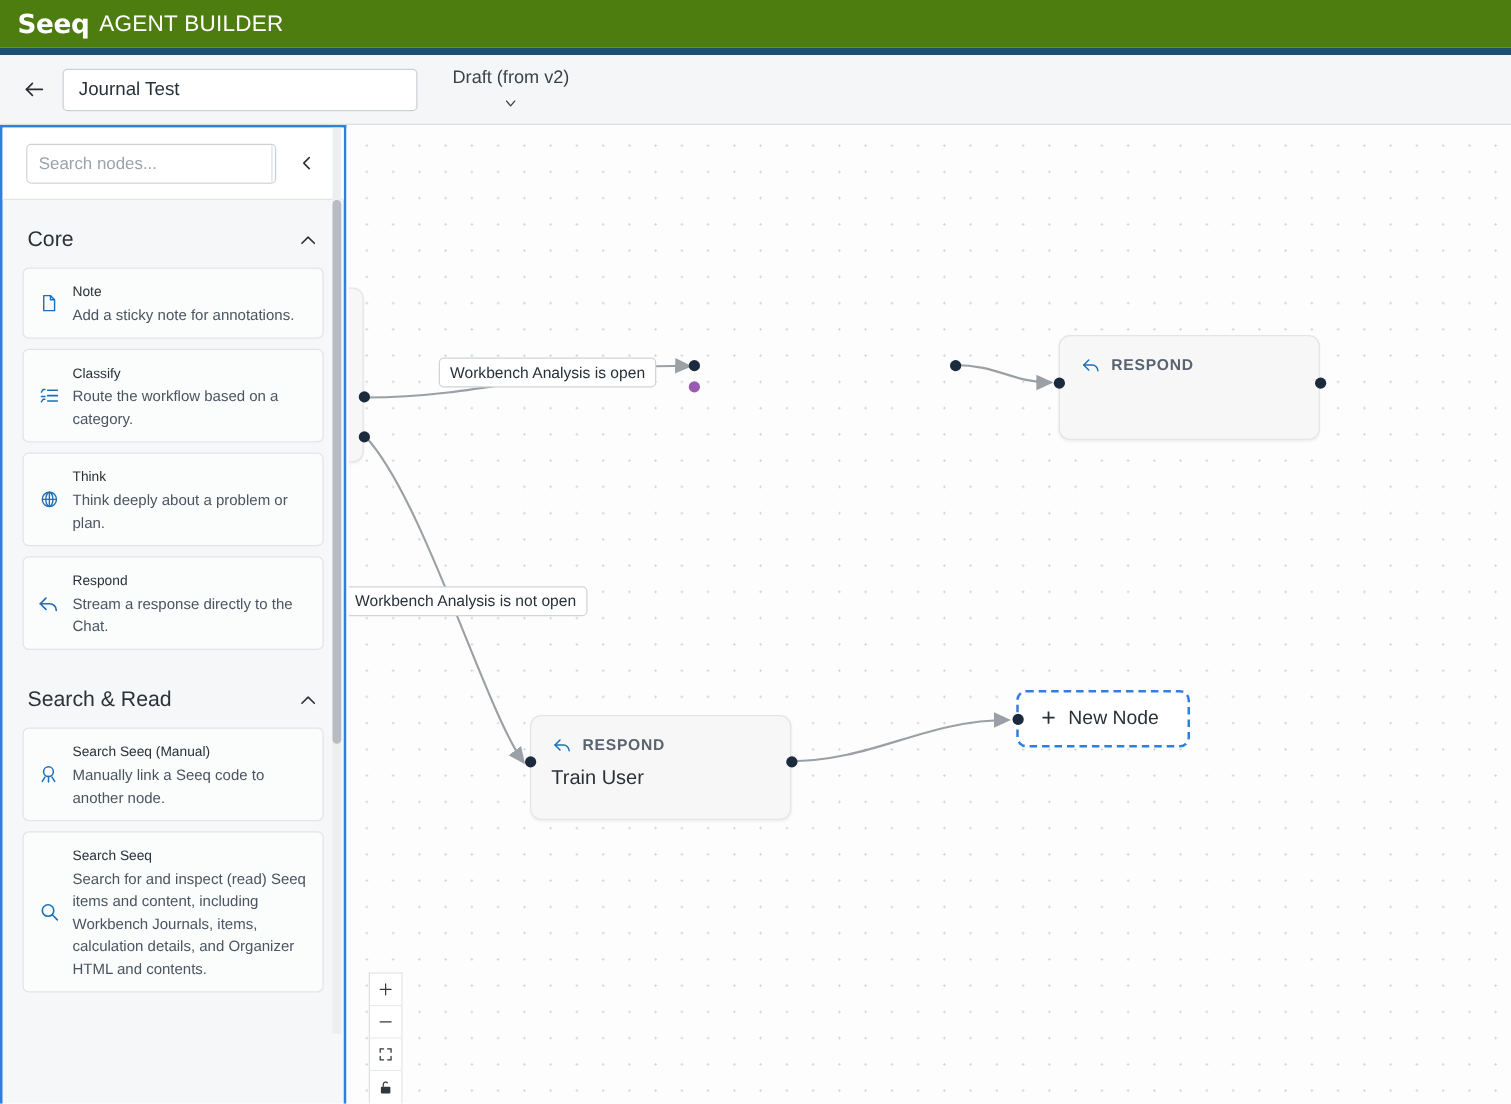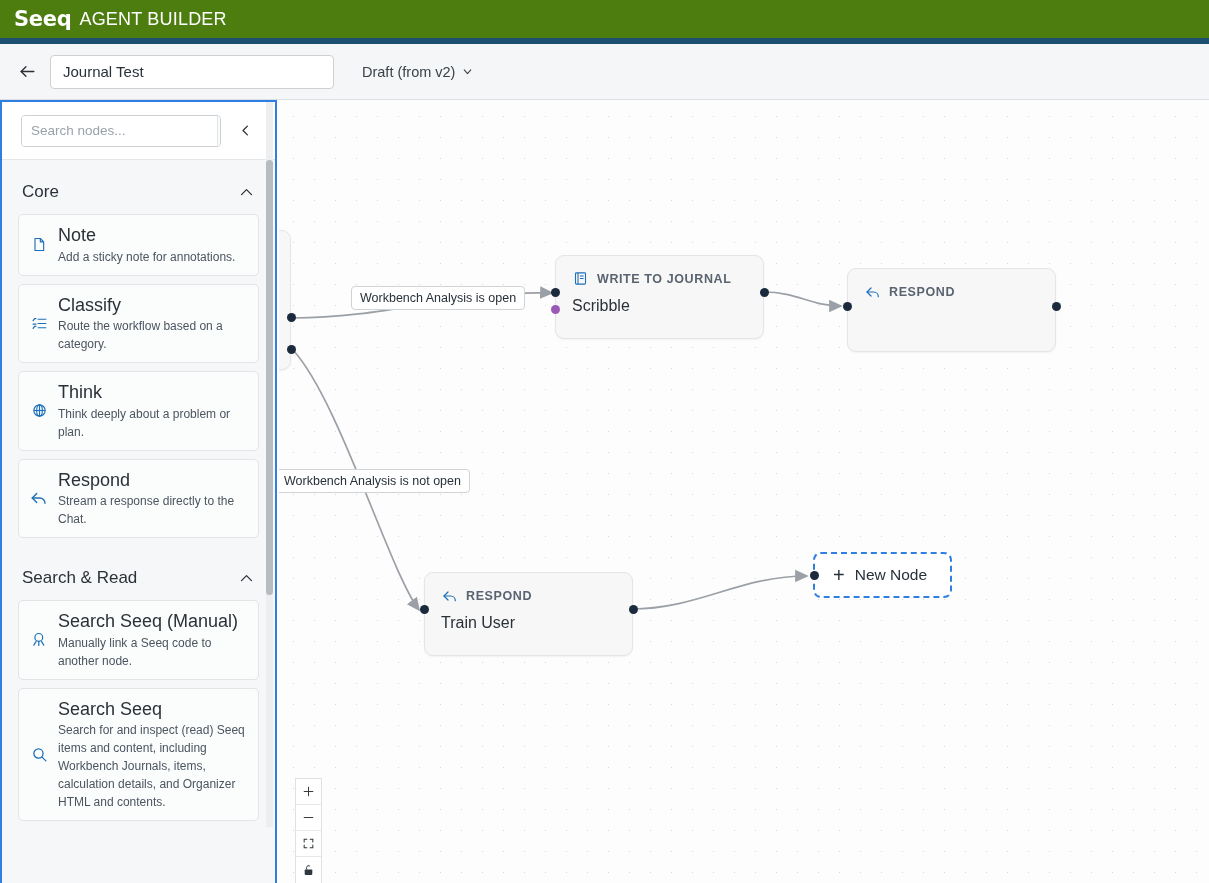--- a/index.html
+++ b/index.html
@@ -73,20 +73,21 @@
     outline: none;
   }
   .version-chip {
     margin-left: 22px;
     display: flex; align-items: center; gap: 6px;
     font-size: 14.5px;
     color: #3a4248;
     cursor: pointer;
     padding: 4px 6px;
     border-radius: 3px;
+    flex-direction: column;
   }
 
   
   .palette {
     position: absolute; top: 100px; left: 0;
     width: 277px; height: 783px;
     background: #f6f7f8;
     border-right: 2px solid #2f7fe0;
     border-left: 2px solid #2f7fe0;
     border-top: 2px solid #2f7fe0;
@@ -178,21 +179,21 @@
     cursor: grab;
   }
   .node-card-icon {
     flex: 0 0 20px;
     width: 20px; height: 20px;
     display: flex; align-items: center; justify-content: center;
     color: #1c6fb8;
   }
   .node-card-text { flex: 1; min-width: 0; }
   .node-card-title {
-    font-size: 18px;
+    font-size: 11px;
     color: #2b3138;
     line-height: 1.25;
   }
   .node-card-desc {
     font-size: 12px;
     color: #4b5560;
     line-height: 1.5;
     margin-top: 1px;
   }
 
@@ -464,34 +465,20 @@
       <path d="M484,192 C520,192 530,206 562,206" stroke="#9aa0a6" stroke-width="1.7" fill="none" marker-end="url(#arw)"></path>
 
       <path d="M352,509 C420,509 460,476 528,476" stroke="#9aa0a6" stroke-width="1.7" fill="none" marker-end="url(#arw)"></path>
     </svg>
 
     <div class="flow-node" style="left:-58px; top:130px; width:70px; height:140px;">
     </div>
     <div class="port" style="left:8px; top:213px;"></div>
     <div class="port" style="left:8px; top:245px;"></div>
 
-    <div class="flow-node" style="left:276px; top:155px; width:209px; height:84px;">
-      <div class="node-head">
-        <span class="node-head-icon">
-          <svg width="15" height="15" viewBox="0 0 24 24" fill="none" stroke="currentColor" stroke-width="1.7" stroke-linejoin="round">
-            <rect x="4" y="3" width="16" height="18" rx="1.5"></rect>
-            <line x1="8" y1="3" x2="8" y2="21"></line>
-            <line x1="11" y1="8" x2="17" y2="8"></line>
-            <line x1="11" y1="12" x2="17" y2="12"></line>
-          </svg>
-        </span>
-        <span class="node-kind">WRITE TO JOURNAL</span>
-      </div>
-      <div class="node-label">Scribble</div>
-    </div>
     <div class="port" style="left:272px; top:188px;"></div>
     <div class="port purple" style="left:272px; top:205px;"></div>
     <div class="port" style="left:481px; top:188px;"></div>
 
     <div class="flow-node" style="left:568px; top:168px; width:209px; height:84px;">
       <div class="node-head">
         <span class="node-head-icon">
           <svg width="16" height="16" viewBox="0 0 24 24" fill="none" stroke="currentColor" stroke-width="1.8" stroke-linecap="round" stroke-linejoin="round">
             <polyline points="9,6 3,12 9,18"></polyline>
             <path d="M3 12 h10 a7 7 0 0 1 7 7"></path>

